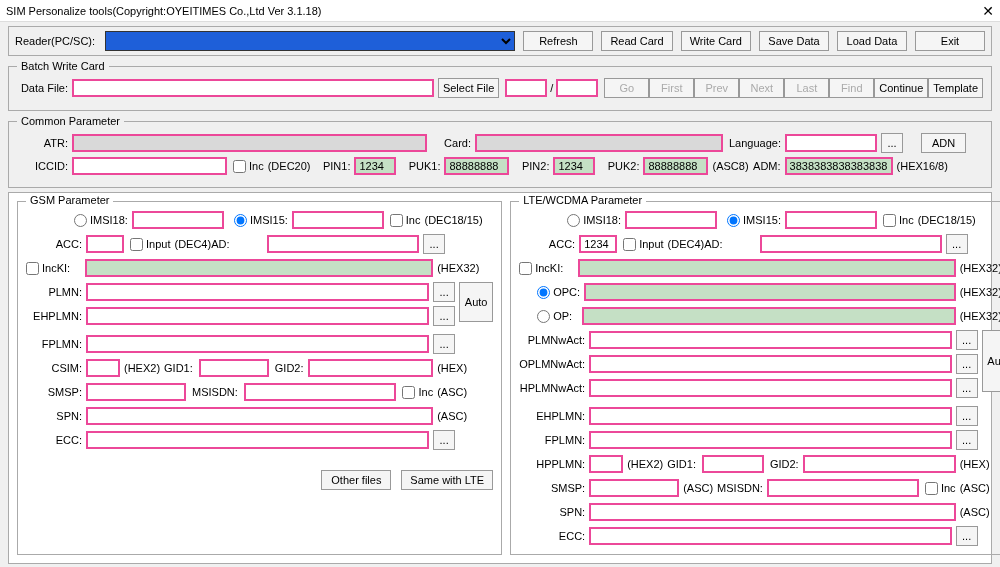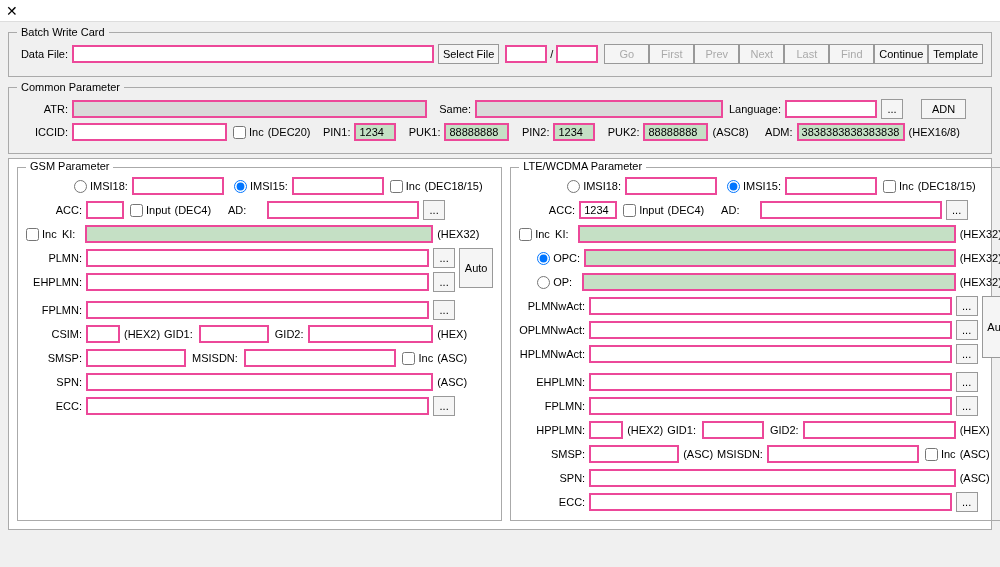--- a/index.html
+++ b/index.html
@@ -21,34 +21,51 @@
 legend { padding: 0 4px; font-size: 11px; }
 .reader-row select { flex:1; height: 20px; background: #1e5fd9; border: 1px solid #333; }
 .tabs { display: flex; margin-top: 2px; }
 .tab { border: 1px solid #aaa; border-bottom: none; padding: 3px 10px; background: #f0f0f0; cursor: pointer; margin-right: -1px; }
 .tab.active { background: #fff; position: relative; z-index: 2; }
 .tabbody { border: 1px solid #aaa; background: #fff; padding: 8px; display: flex; gap: 8px; height: 372px; }
 .panel { flex: 1; border: 1px solid #aaa; padding: 8px; position: relative; }
 .panel legend { position: absolute; top: -8px; left: 8px; background: #fff; padding: 0 4px; }
 .prow { display: flex; align-items: center; margin-bottom: 4px; min-height: 20px; }
 .lbl60 { width: 60px; text-align: right; padding-right: 4px; }
-.lbl48 { width: 48px; text-align: center; padding-right: 4px; }
+.lbl48 { width: 48px; text-align: left; padding-right: 4px; }
 .sfx { width: 60px; padding-left: 4px; }
 .grow { flex: 1; }
 .autobtn { width: 34px; height: 40px; border: 1px solid #999; background: #f5f5f5; display: flex; align-items: center; justify-content: center; cursor: pointer; }
 </style>
 </head>
 <body>
 
 <div class="titlebar">
+  <span>SIM Personalize tools(Copyright:OYEITIMES Co.,Ltd Ver 3.1.18)</span>
   <span class="close">✕</span>
 </div>
 
 <div class="content">
 
+  <div class="row reader-row" style="border:1px solid #aaa;padding:4px 6px;">
+    <span class="label" style="width:90px;text-align:left;">Reader(PC/SC):</span>
+    <select></select>
+    <div style="width:8px;"></div>
+    <div class="btn">Refresh</div>
+      <div style="width:8px;"></div>
+    <div class="btn">Read Card</div>
+      <div style="width:8px;"></div>
+    <div class="btn">Write Card</div>
+      <div style="width:8px;"></div>
+    <div class="btn">Save Data</div>
+      <div style="width:8px;"></div>
+    <div class="btn">Load Data</div>
+      <div style="width:8px;"></div>
+    <div class="btn">Exit</div>
+  </div>
 
   <fieldset>
     <legend>Batch Write Card</legend>
     <div class="row">
       <span class="label" style="width:55px;">Data File:</span>
       <input type="text" class="grow" style="">
       <div style="width:4px;"></div>
       <div class="btn sm">Select File</div>
       <div style="width:6px;"></div>
       <input type="text" style="width: 42px;">
@@ -64,21 +81,21 @@
       <div class="btn sm">Continue</div>
       <div class="btn sm">Template</div>
     </div>
   </fieldset>
 
   <fieldset>
     <legend>Common Parameter</legend>
     <div class="row">
       <span class="label" style="width:55px;">ATR:</span>
       <input type="text" class="gray" style="width: 355px;">
-      <span class="label" style="width:48px;">Same:</span>
+      <span class="label" style="width:48px;">Card:</span>
       <input type="text" class="gray" style="width: 248px;">
       <span class="label" style="width:62px;">Language:</span>
       <input type="text" style="width: 92px;">
       <div style="width:4px;"></div>
       <div class="btn xs">...</div>
       <div style="width:18px;"></div>
       <div class="btn sm">ADN</div>
     </div>
     <div class="row">
       <span class="label" style="width:55px;">ICCID:</span>
@@ -89,21 +106,21 @@
       <span style="padding-left:4px;">(DEC20)</span>
       <span class="label" style="width:44px;">PIN1:</span>
       <input type="text" class="green" style="width: 42px;" value="1234">
       <span class="label" style="width:48px;">PUK1:</span>
       <input type="text" class="green" style="width: 65px;" value="88888888">
       <span class="label" style="width:44px;">PIN2:</span>
       <input type="text" class="green" style="width: 42px;" value="1234">
       <span class="label" style="width:48px;">PUK2:</span>
       <input type="text" class="green" style="width: 65px;" value="88888888">
       <span style="padding-left:4px;">(ASC8)</span>
-      <span class="label" style="width:36px;margin-left:12px;">ADM:</span>
+      <span class="label" style="width:36px;">ADM:</span>
       <input type="text" class="green" style="width: 108px;" value="3838383838383838">
       <span style="padding-left:4px;">(HEX16/8)</span>
     </div>
   </fieldset>
 
   <div class="tabbody">
 
     <div class="panel">
       <legend>GSM Parameter</legend>
       <div class="prow">
@@ -190,20 +207,24 @@
           <input type="text" class="grow" style="">
           <span class="sfx">(ASC)</span>
         </div>
       <div class="prow">
           <span class="lbl60">ECC:</span>
           <input type="text" class="grow" style="">
           <div style="width:4px;"></div>
           <div class="btn xs">...</div>
           <div style="width:38px;"></div>
         </div>
+      <div class="prow" style="margin-top:20px;justify-content:flex-end;gap:10px;">
+        <div class="btn">Other files</div>
+        <div class="btn" style="min-width:90px;">Same with LTE</div>
+      </div>
     </div>
 
     <div class="panel">
       <legend>LTE/WCDMA Parameter</legend>
       <div class="prow">
         <span class="lbl48"></span>
         <input type="radio" name="limsi" style="">
           <span>IMSI18:</span>
         <input type="text" style="width: 92px; margin-left: 4px;">
         <div style="width:10px;"></div>

